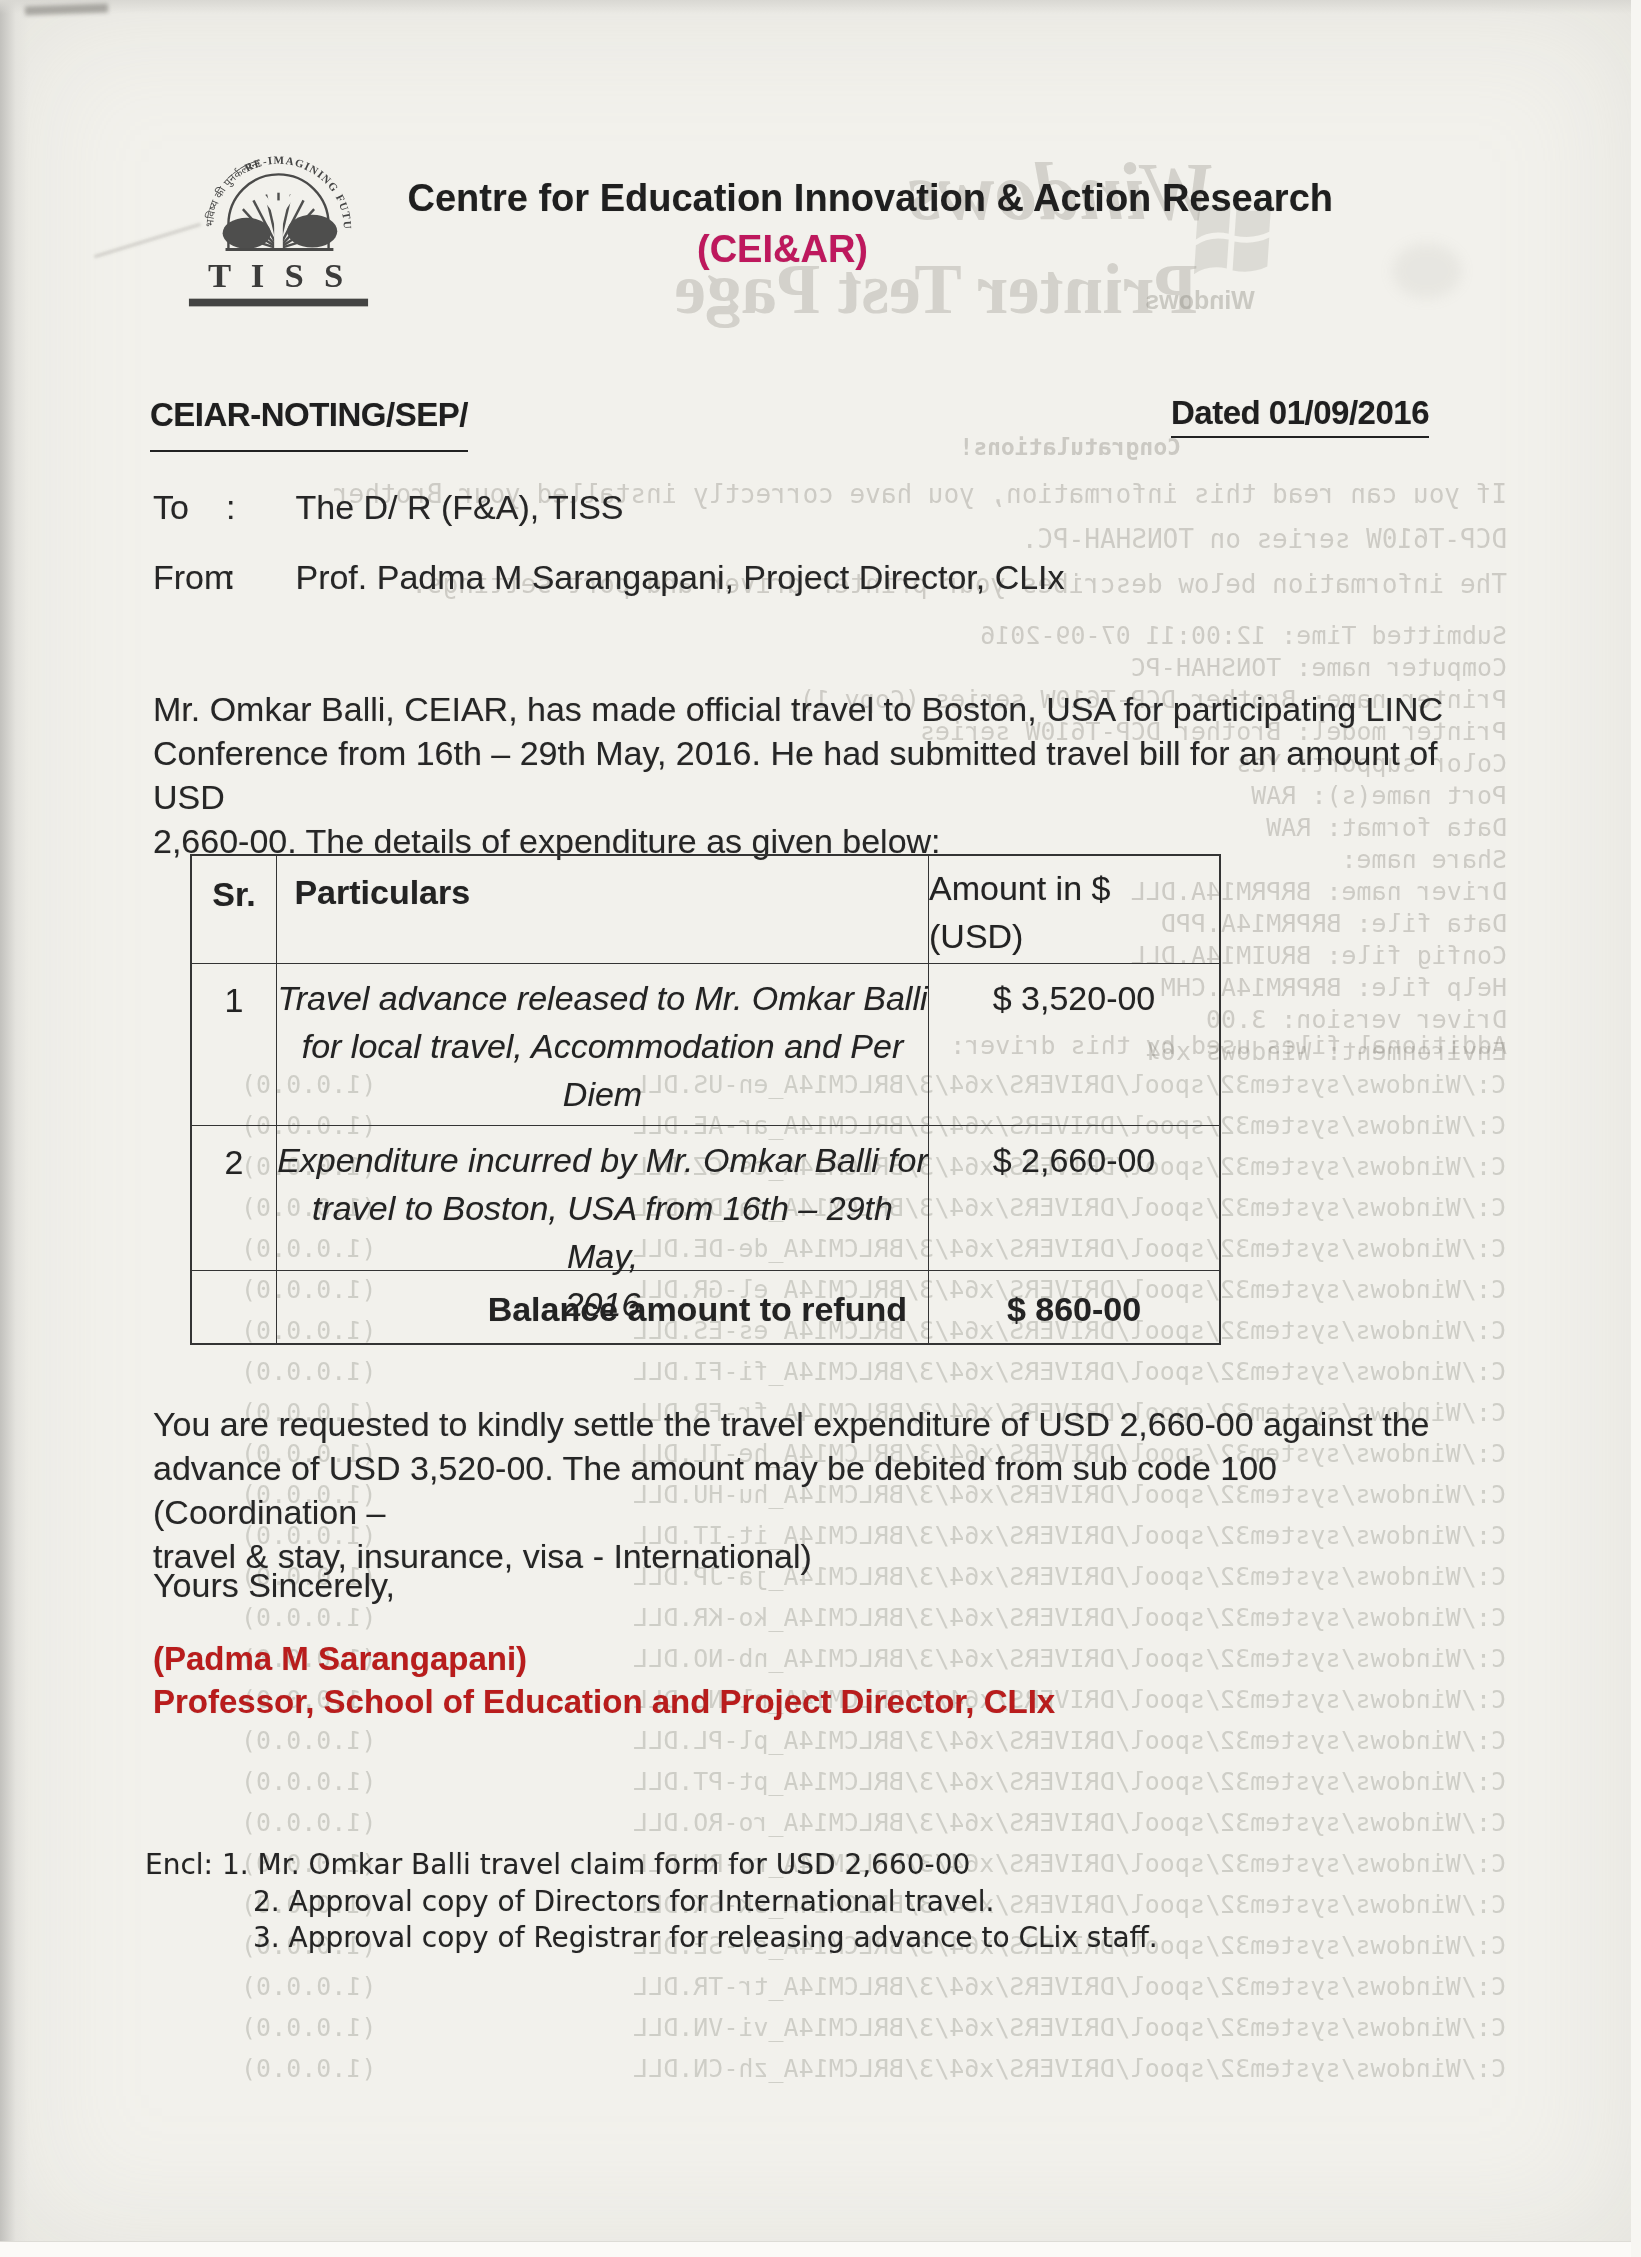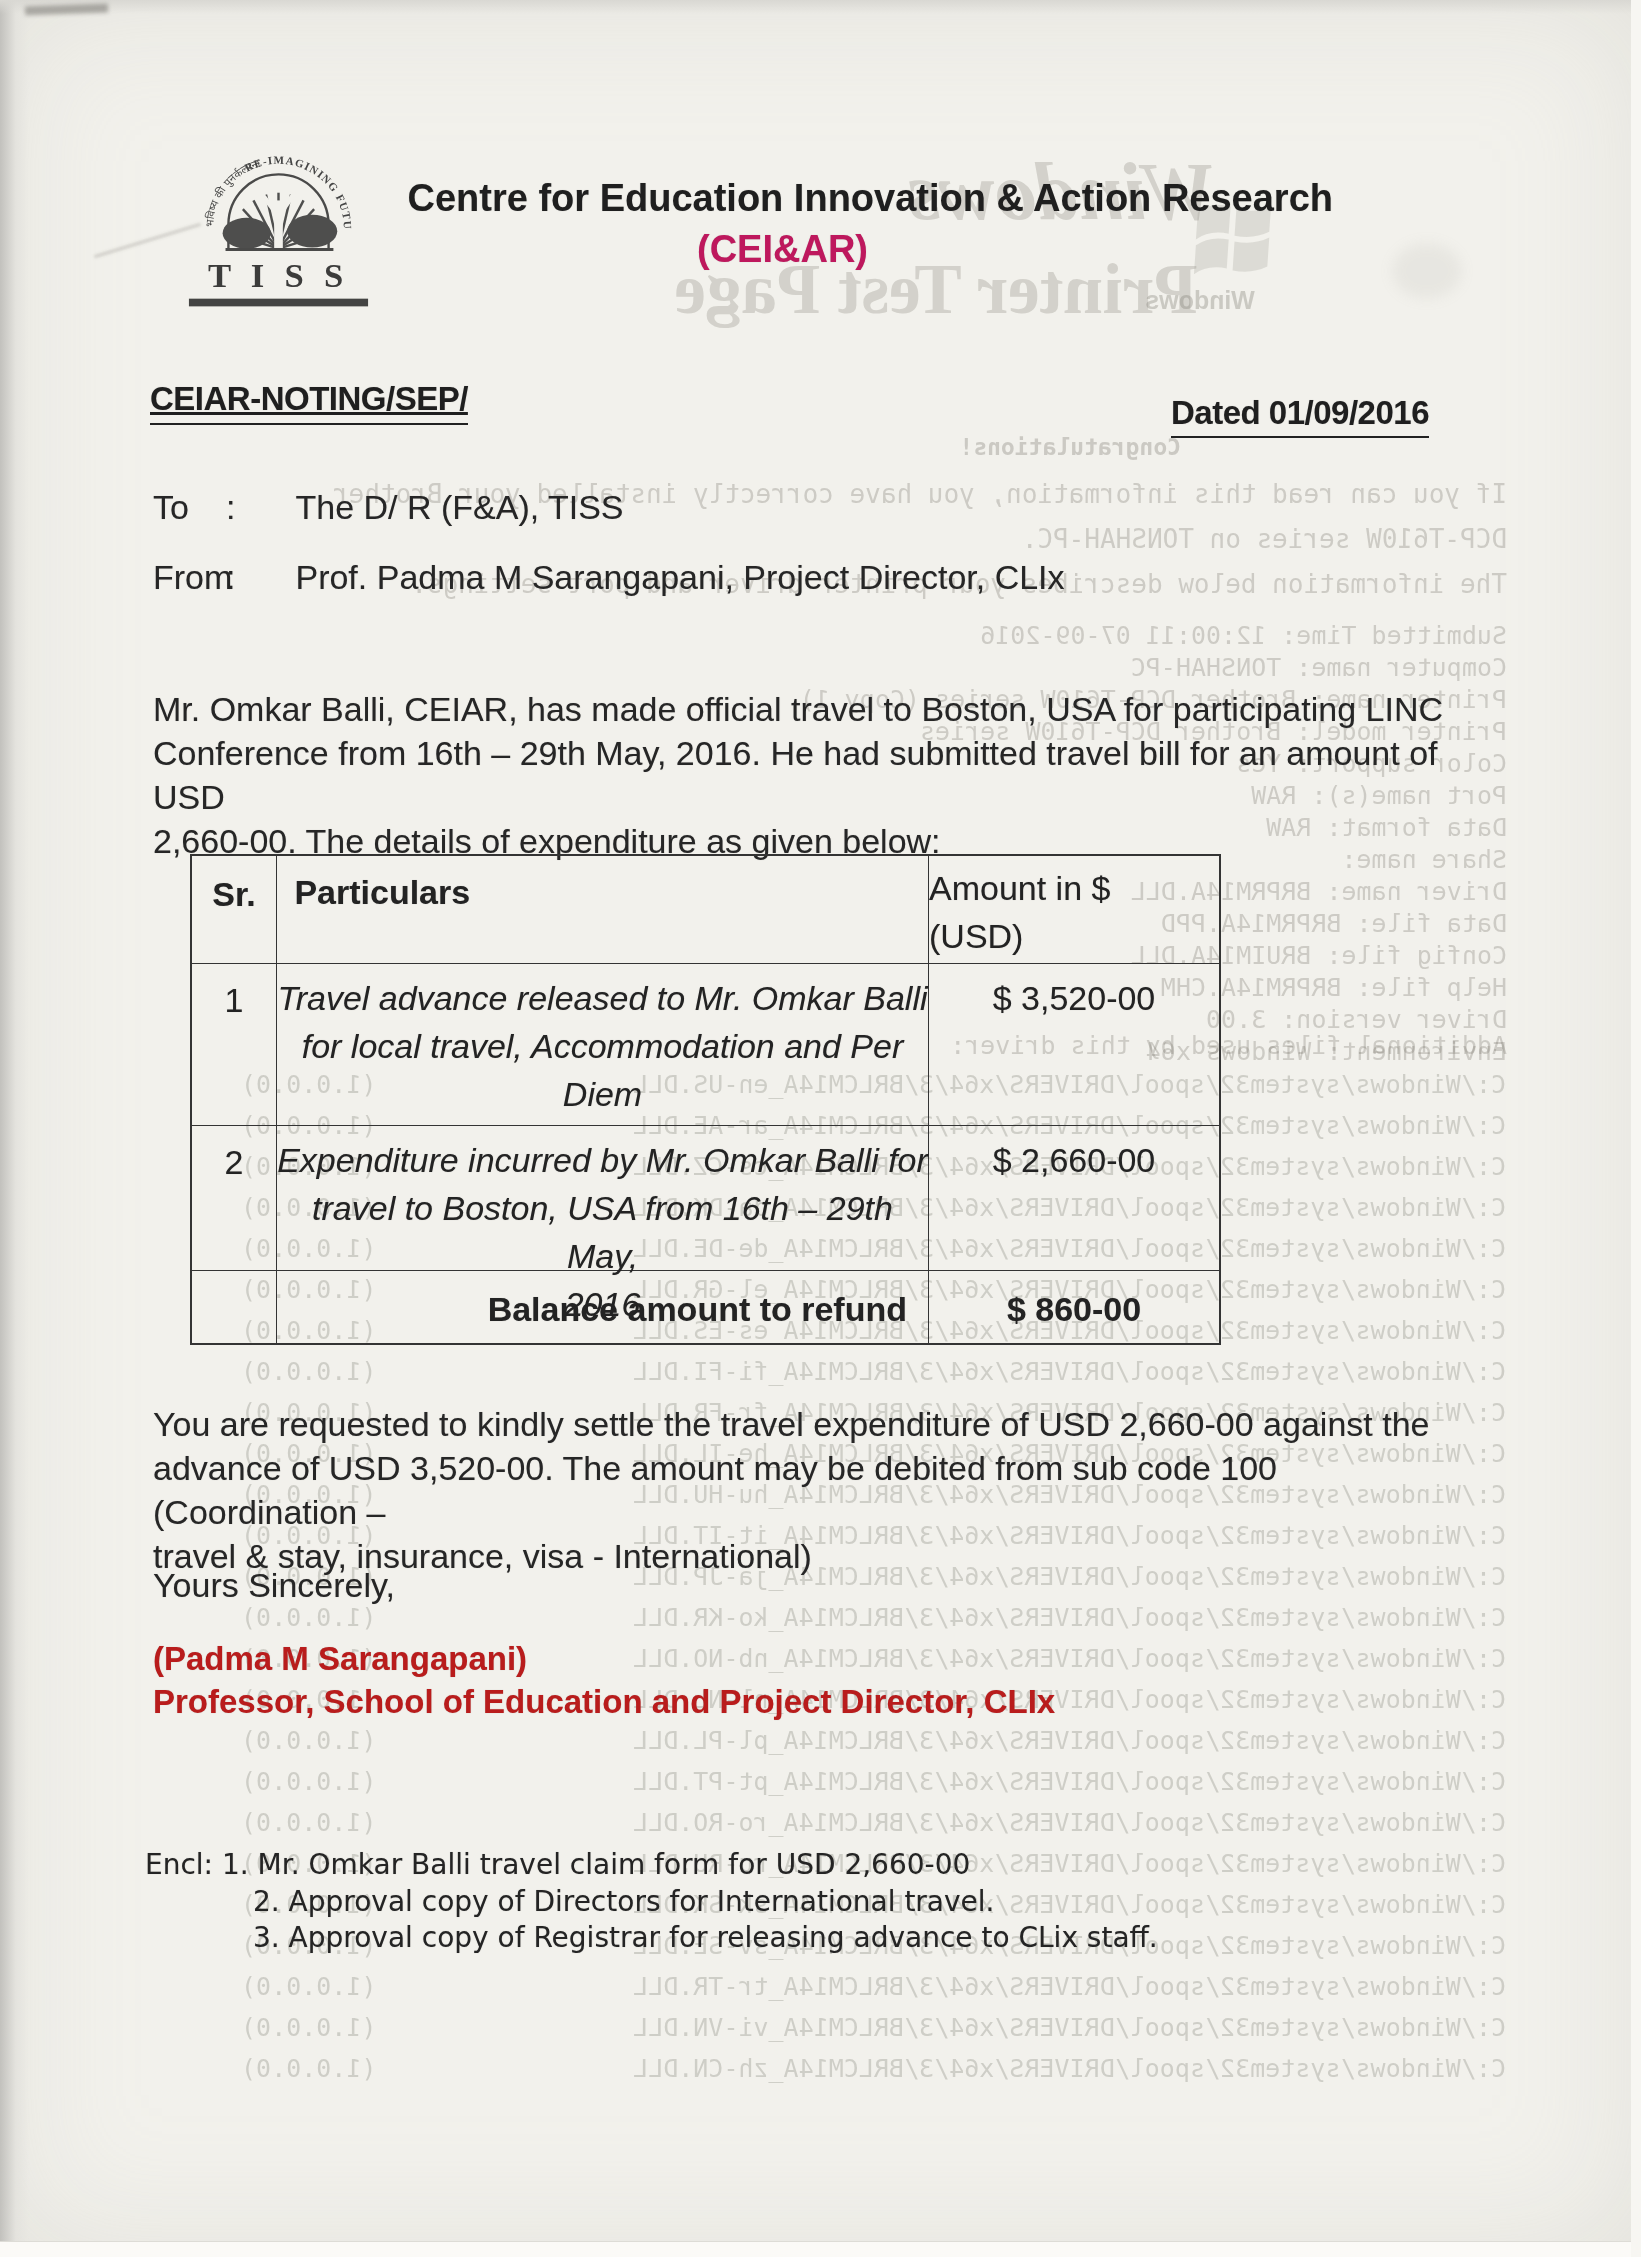--- a/index.html
+++ b/index.html
@@ -46,22 +46,22 @@
   .gf-row{display:flex;justify-content:space-between;height:41px;transform:scaleX(-1);
     font-family:"DejaVu Sans Mono",monospace;font-size:25px;color:rgba(115,114,104,.28);white-space:nowrap;}
   
   .content{position:absolute;inset:0;z-index:2;}
   .content .txt{text-shadow:0 0 1px rgba(40,40,40,.25);}
   .logo{position:absolute;left:177px;top:133px;width:203px;height:183px;}
   .title-wrap{position:absolute;left:406px;top:174px;width:927px;text-align:right;
     font-weight:bold;font-size:38px;line-height:48px;color:#1f1f1f;}
   .title-line2{position:absolute;left:406px;top:228px;width:753px;text-align:center;
     font-weight:bold;font-size:38px;color:#be185d;}
-  .ref-left{position:absolute;left:150px;top:380px;font-size:33px;font-weight:bold;letter-spacing:-0.5px;
-    border-bottom:2.9px solid #222;padding-bottom:5px;color:#1f1f1f;text-decoration:underline;}
+  .ref-left{position:absolute;left:150px;top:396px;font-size:33px;font-weight:bold;letter-spacing:-0.5px;
+    border-bottom:2.9px solid #222;padding-bottom:16px;color:#1f1f1f;}
   .ref-right{position:absolute;right:212px;top:394px;font-size:33px;font-weight:bold;letter-spacing:-0.5px;
     border-bottom:2.9px solid #222;padding-bottom:3.9px;color:#1f1f1f;}
   .addr-row{position:absolute;left:153px;font-size:34px;}
   .addr-label{display:inline-block;width:73px;}
   .addr-sep{display:inline-block;}
   .addr-value{margin-left:60px;}
   .project-code{position:absolute;left:406px;top:623px;width:927px;text-align:center;
     font-size:35px;font-weight:bold;color:#1f1f1f;}
   .para{position:absolute;left:153px;font-size:34px;line-height:44px;white-space:pre-line;}
   #para1{top:687px;width:1294px;}

